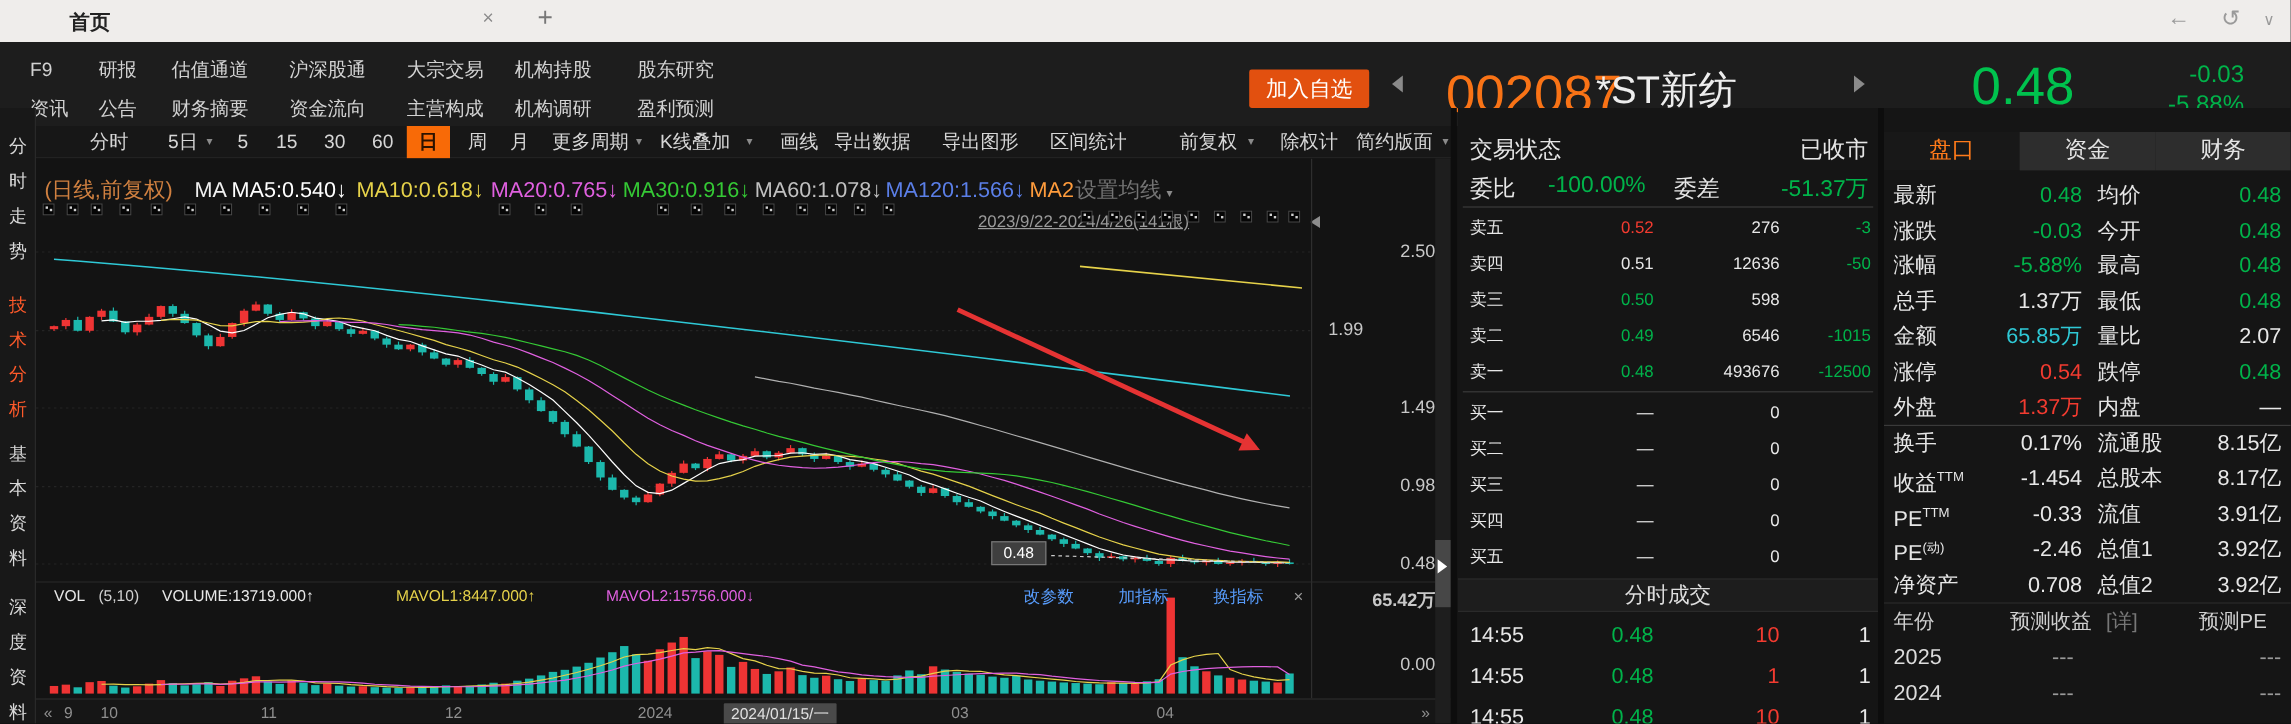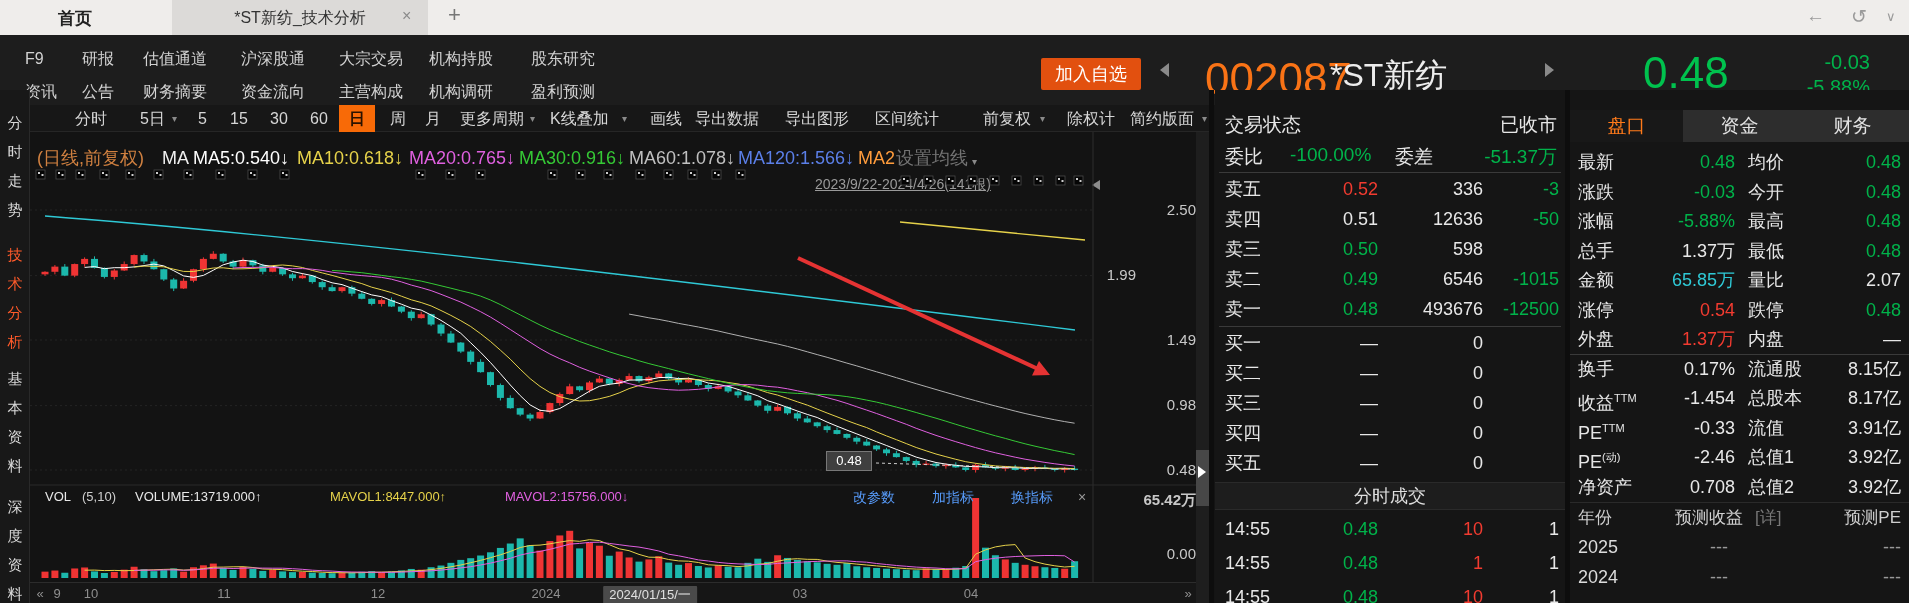--- a/index.html
+++ b/index.html
@@ -47,21 +47,21 @@
 .xbox{background:#4a4a4a;color:#e0e0e0;padding:0 6px;border-radius:1px}
 
 .vscroll{position:absolute;left:1196px;top:132px;width:13px;height:471px;background:#1e1e1e}
 .vthumb{position:absolute;left:0;top:318px;width:13px;height:56px;background:#474747}
 .vtri{position:absolute;left:2px;top:334px;width:0;height:0;border-top:6px solid transparent;border-bottom:6px solid transparent;border-left:8px solid #fff}
 .vdiv{position:absolute;top:90px;width:5px;height:513px;background:#0d0d0d}
 
 .opanel{position:absolute;left:1215px;top:90px;width:350px;height:513px;background:#151515}
 .olab19{position:absolute;font-size:19px;color:#e6e6e6}
 .osep{position:absolute;left:4px;width:342px;height:1px;background:#3a3a3a}
-.orow{position:relative;height:30px;font-size:18px;line-height:30px}
+.orow{position:relative;height:30px;font-size:14px;line-height:30px}
 .trow{position:relative;height:34px;font-size:18px;line-height:34px}
 .ol{position:absolute;left:10px}
 .op{position:absolute;right:187px}
 .ov{position:absolute;right:82px}
 .oc{position:absolute;right:6px}
 .ticktitle{position:absolute;left:0;top:392px;width:350px;height:28px;background:#1d1d1d;border-top:1px solid #2a2a2a;border-bottom:1px solid #2a2a2a;text-align:center;font-size:18px;line-height:27px;color:#dedede}
 
 .spanel{position:absolute;left:1570px;top:90px;width:339px;height:513px;background:#151515}
 .stab{position:absolute;top:20px;width:113px;height:32px;text-align:center;line-height:32px;font-size:19px;color:#e3e3e3;background:#2d2d2d;cursor:pointer}
 .stab-act{background:#181818;color:#ff7a1a}
@@ -77,21 +77,20 @@
 .g{color:#00b34a}.r{color:#f23b30}.w{color:#e8e8e8}.c{color:#2fc9d6}
 .bell{position:absolute;left:1572px;top:57px}
 </style>
 </head>
 <body>
 
 <div id="app">
 
   <div class="tabbar">
     <span class="tab-home">首页</span>
-    <div class="tab-active">*ST新纺_技术分析</div>
     <span class="tab-close">×</span>
     <span class="tab-add">+</span>
     <span class="tb-ico" style="left:1806px">←</span>
     <span class="tb-ico" style="left:1851px">↺</span>
     <span class="tb-ico" style="left:1886px;font-size:13px;top:9px">∨</span>
   </div>
 
   <div class="hdr">
     <span class="mi" style="left:25px;top:14px">F9</span>
     <span class="mi" style="left:82px;top:14px">研报</span>
@@ -659,21 +658,21 @@
     <span class="olab19" style="right:8px;top:22px">已收市</span>
     <span class="olab19" style="left:10px;top:54px">委比</span>
     <span class="olab19 g" style="left:75px;top:54px">-100.00%</span>
     <span class="olab19" style="left:180px;top:54px">委差</span>
     <span class="olab19 g" style="right:8px;top:54px">-51.37万</span>
     <div class="osep" style="top:82px"></div>
     <div style="position:absolute;left:0;top:84px;width:350px" id="sellrows">
         <div class="orow">
           <span class="ol w">卖五</span>
           <span class="op r">0.52</span>
-          <span class="ov w">336</span>
+          <span class="ov w">276</span>
           <span class="oc g">-3</span>
         </div>
         <div class="orow">
           <span class="ol w">卖四</span>
           <span class="op w">0.51</span>
           <span class="ov w">12636</span>
           <span class="oc g">-50</span>
         </div>
         <div class="orow">
           <span class="ol w">卖三</span>
@@ -825,21 +824,21 @@
           <span class="sl">净资产</span>
           <span class="sv w">0.708</span>
           <span class="sl2">总值2</span>
           <span class="sv2 w">3.92亿</span>
         </div>
       </div>
     <div class="fhead">
       <span style="position:absolute;left:8px">年份</span>
       <span style="position:absolute;left:105px">预测收益</span>
       <span style="position:absolute;left:185px;color:#777">[详]</span>
-      <span style="position:absolute;right:8px">预测PE</span>
+      <span style="position:absolute;right:20px">预测PE</span>
     </div>
     <div style="position:absolute;left:0;top:442px;width:339px" id="frows">
         <div class="frow">
           <span style="position: absolute; left: 8px;">2025</span>
           <span style="position: absolute; left: 140px; color: rgb(153, 153, 153);">---</span>
           <span style="position: absolute; right: 8px; color: rgb(153, 153, 153);">---</span>
         </div>
         <div class="frow">
           <span style="position: absolute; left: 8px;">2024</span>
           <span style="position: absolute; left: 140px; color: rgb(153, 153, 153);">---</span>

